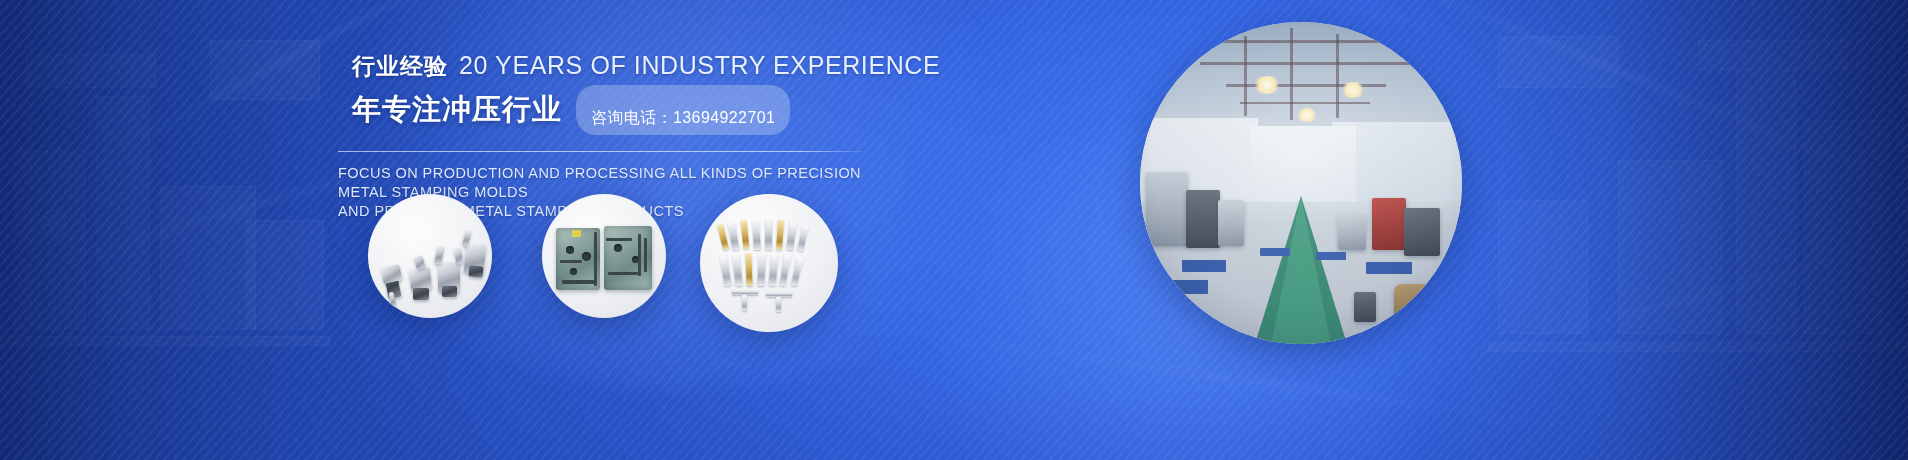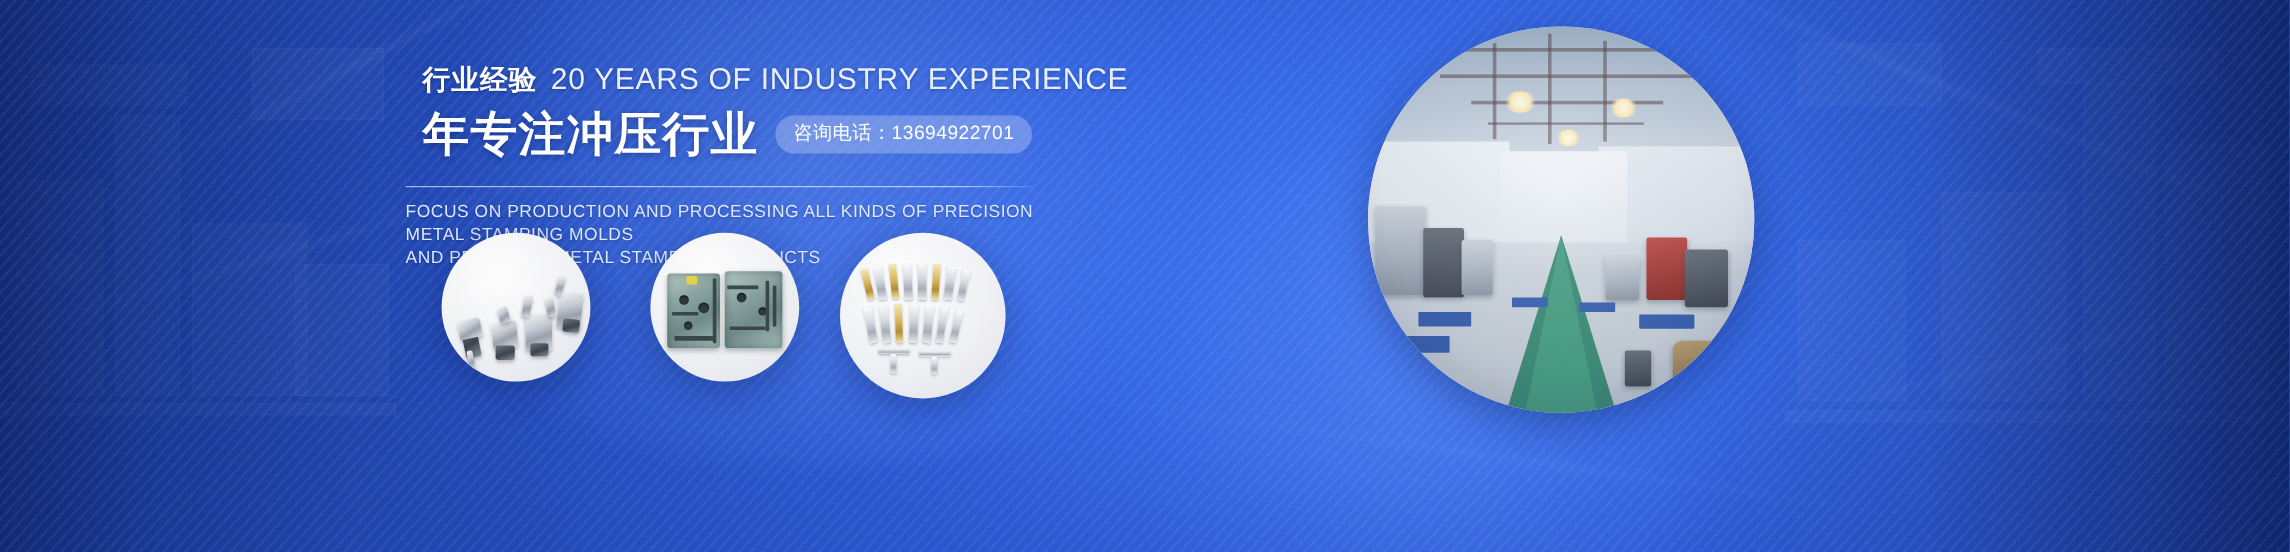--- a/index.html
+++ b/index.html
@@ -97,30 +97,30 @@
     letter-spacing:.6px;
     color:#e7efff;
     margin-left:11px;
     text-shadow:0 1px 3px rgba(8,22,70,.35);
   }
 
   .line2 { display:flex; align-items:center; white-space:nowrap; margin-top:3px; }
   .cn-big {
     font-family:Liberation Sans, sans-serif;
     font-weight:bold;
-    font-size:39px;
+    font-size:29px;
     letter-spacing:1px;
     color:#ffffff;
     text-shadow:0 2px 5px rgba(8,22,70,.42);
   }
   .phone-badge {
     margin-left:14px;
     background:rgba(255,255,255,.26);
     border-radius:20px;
-    padding:5px 15px 6px;
+    padding:23px 15px 6px;
     font-size:16px;
     letter-spacing:.4px;
     color:#ffffff;
     white-space:nowrap;
     backdrop-filter:blur(1px);
   }
 
   .divider {
     margin-top:16px;
     width:524px; height:1px;

